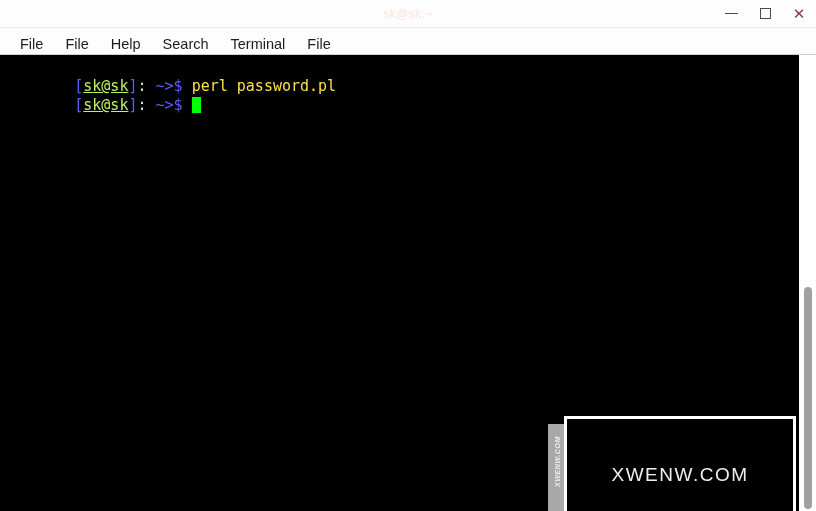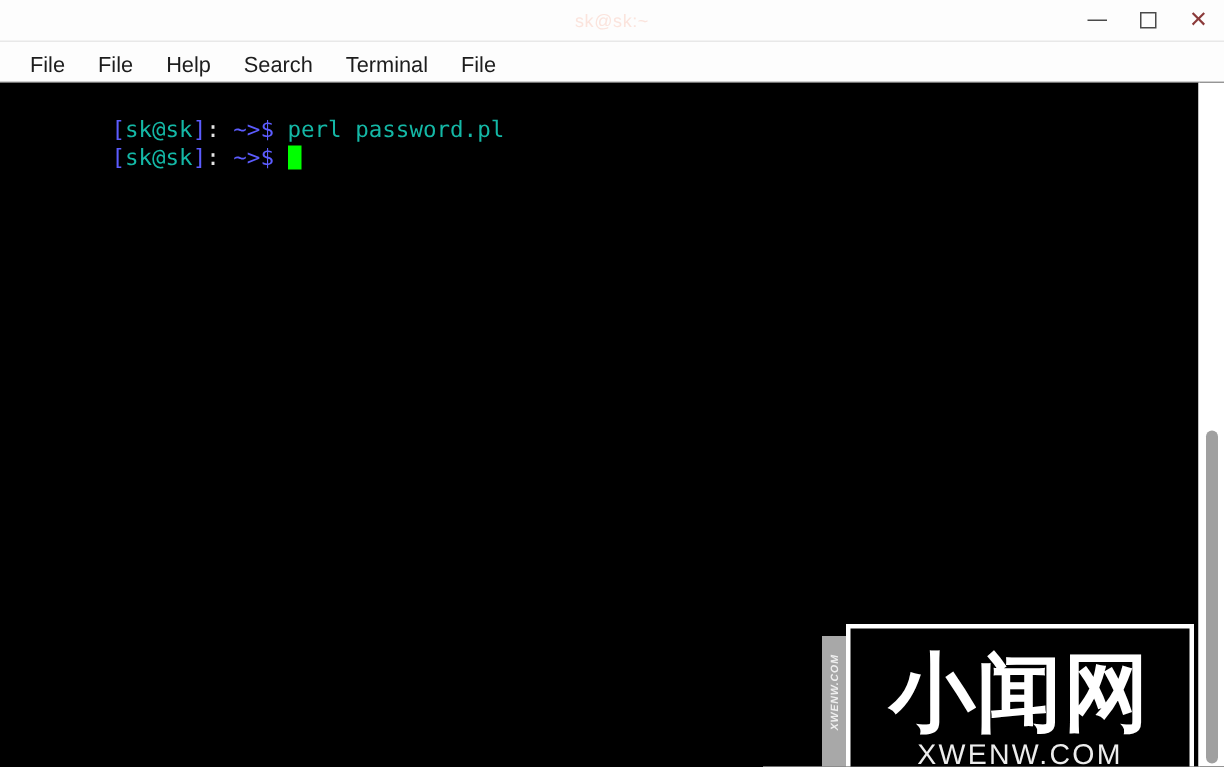--- a/index.html
+++ b/index.html
@@ -117,24 +117,24 @@
     font-size: 15px;
     line-height: 19px;
     overflow: hidden;
   }
   .term-line {
     white-space: pre;
     height: 19px;
     letter-spacing: 0px;
   }
   .c-bracket { color: #5c5cff; }
-  .c-user    { color: #14b8a6; }
+  .c-user    { color: #bef264; text-decoration: underline; }
   .c-colon   { color: #e5e5e5; }
   .c-path    { color: #5c5cff; }
-  .c-cmd     { color: #14b8a6; }
+  .c-cmd     { color: #fde047; }
   .c-out     { color: #00cd00; }
   .cursor {
     display: inline-block;
     width: 9px;
     height: 16px;
     background: #00ff00;
     vertical-align: -3px;
   }
 
   
@@ -258,21 +258,20 @@
 
       <div class="term-line">
         <span class="c-bracket">[</span><span class="c-user">sk@sk</span><span class="c-bracket">]</span><span class="c-colon">: </span><span class="c-path">~&gt;$</span><span class="c-colon"> </span><span class="cursor"></span>
       </div>
 
       <div class="watermark">
         <div class="wm-sidebar"></div>
         <div class="wm-vtext">XWENW.COM</div>
 
         <div class="wm-box">
-          <div class="wm-cn">小闻网</div>
           <div class="wm-en">XWENW.COM</div>
         </div>
       </div>
 
     </div>
 
     <div class="scrollbar">
       <div class="scroll-thumb"></div>
     </div>
   </div>

